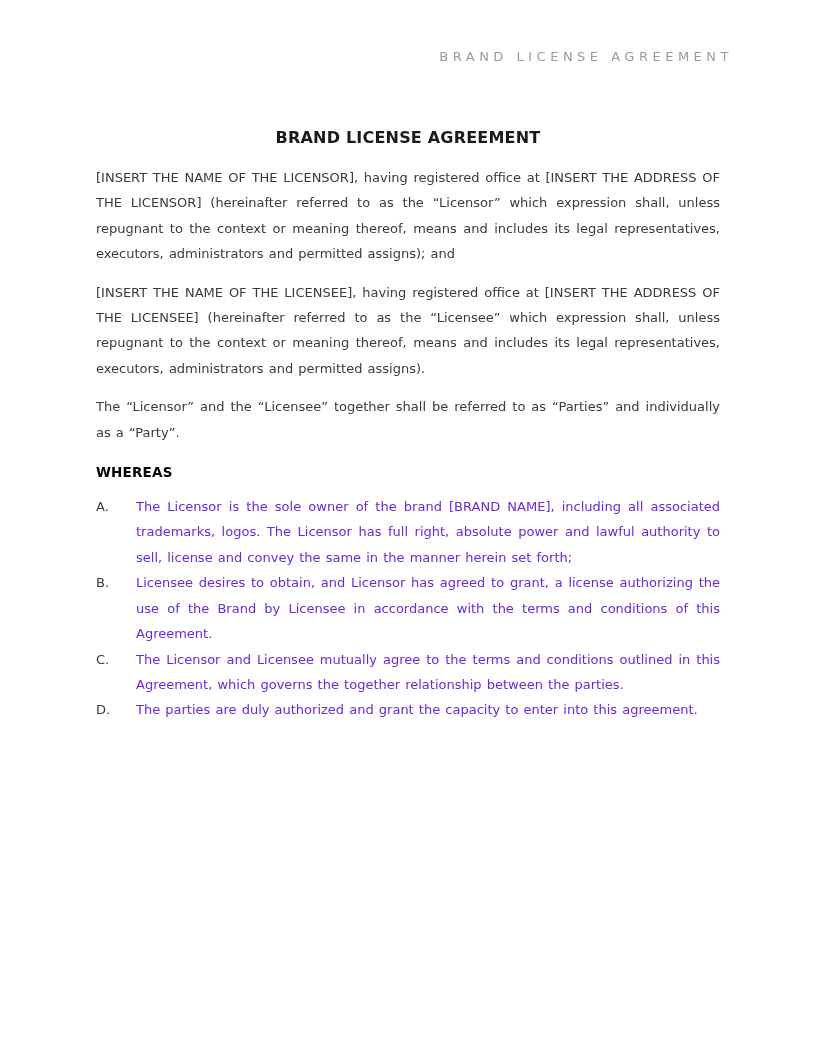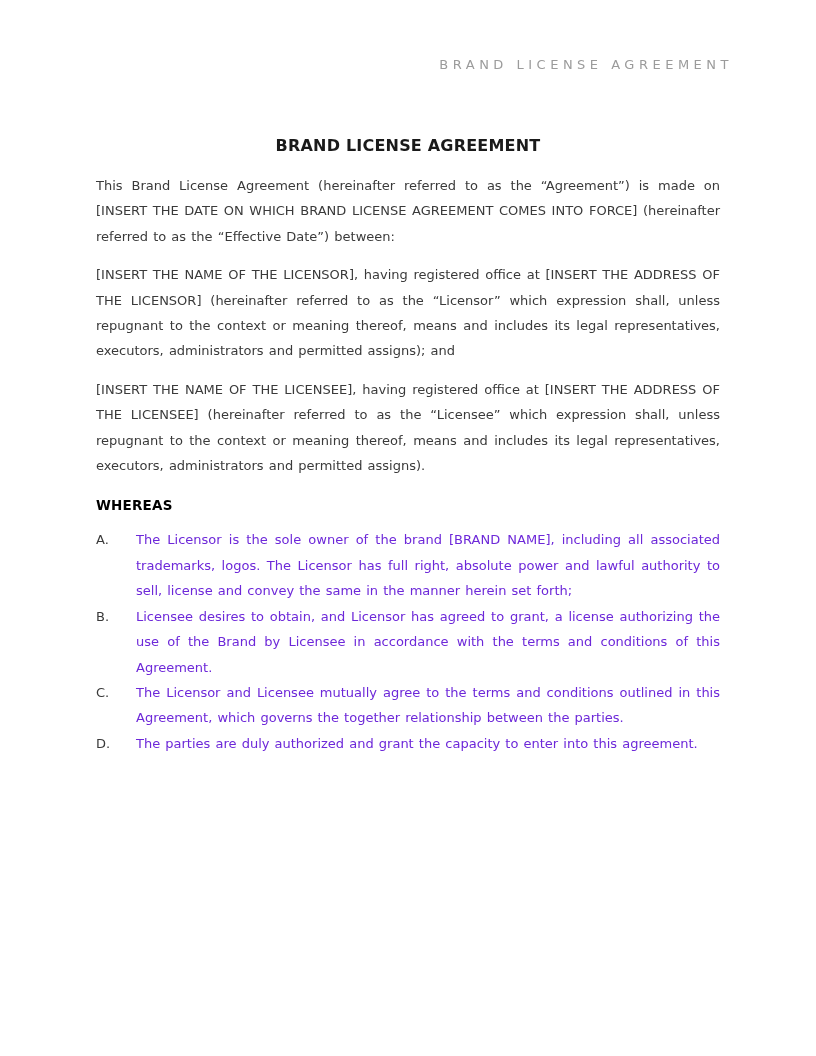--- a/index.html
+++ b/index.html
@@ -7,21 +7,20 @@
   body {
     font-family: "DejaVu Sans", "Liberation Sans", sans-serif;
     color: #3a3a3a;
   }
   .page {
     position: relative;
     width: 816px;
     height: 788px;
     background: #ffffff;
     overflow: hidden;
-    margin-top: 8px;
   }
   .running-header {
     position: absolute;
     top: 49px;
     right: 83px;
     font-size: 13px;
     letter-spacing: 4.5px;
     color: #9b9b9b;
     white-space: nowrap;
   }
@@ -90,26 +89,26 @@
 <body>
 
 <div class="page">
 
   <div class="running-header">BRAND LICENSE AGREEMENT</div>
 
   <div class="content">
 
     <h1 class="doc-title">BRAND LICENSE AGREEMENT</h1>
 
-    <p class="para">This Brand License Agreement (hereinafter referred to as the “Agreement”) is made on [INSERT THE DATE ON WHICH BRAND LICENSE AGREEMENT COMES INTO FORCE] (hereinafter referred to as the “Effective Date”) between:</p>
 
     <p class="para">[INSERT THE NAME OF THE LICENSOR], having registered office at [INSERT THE ADDRESS OF THE LICENSOR] (hereinafter referred to as the “Licensor” which expression shall, unless repugnant to the context or meaning thereof, means and includes its legal representatives, executors, administrators and permitted assigns); and</p>
 
     <p class="para">[INSERT THE NAME OF THE LICENSEE], having registered office at [INSERT THE ADDRESS OF THE LICENSEE] (hereinafter referred to as the “Licensee” which expression shall, unless repugnant to the context or meaning thereof, means and includes its legal representatives, executors, administrators and permitted assigns).</p>
 
+    <p class="para">The “Licensor” and the “Licensee” together shall be referred to as “Parties” and individually as a “Party”.</p>
 
     <h2 class="whereas">WHEREAS</h2>
 
     <div class="recitals">
 
       <div class="recital">
         <span class="recital-label">A.</span>
         <span class="recital-text">The Licensor is the sole owner of the brand [BRAND NAME], including all associated trademarks, logos. The Licensor has full right, absolute power and lawful authority to sell, license and convey the same in the manner herein set forth;</span>
       </div>
 

